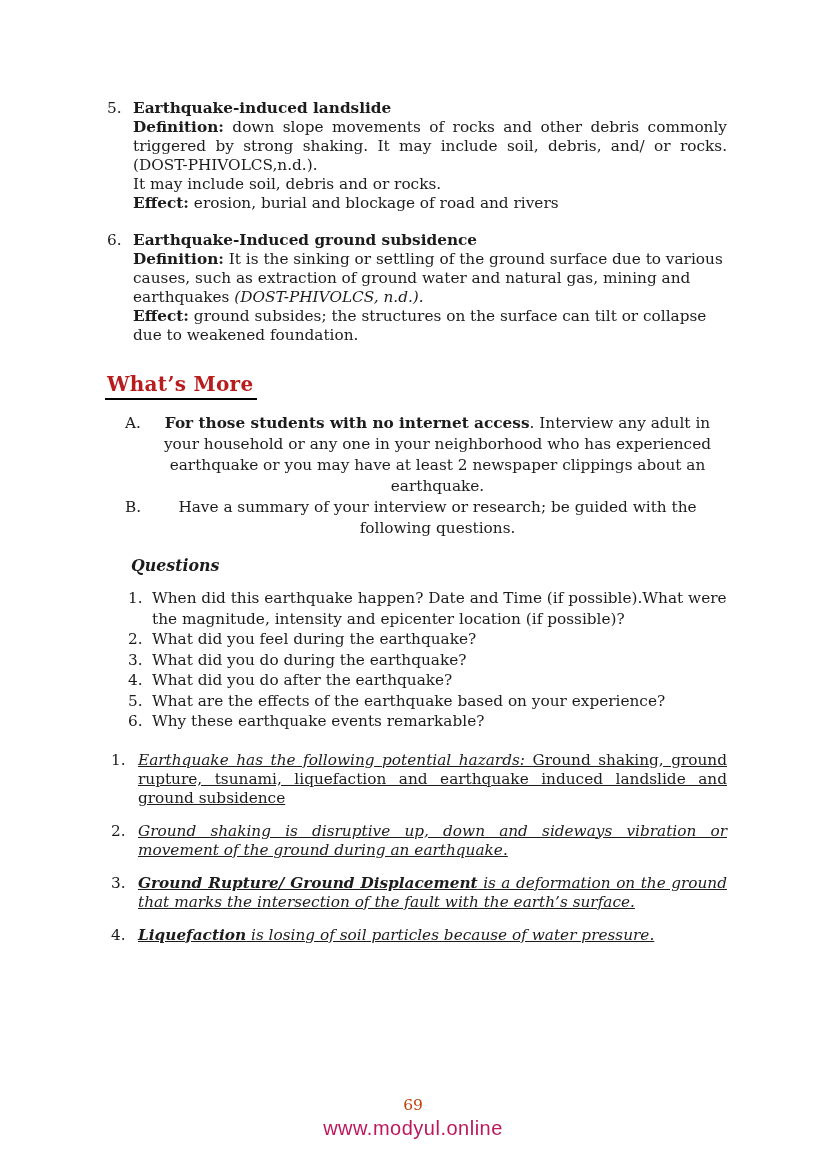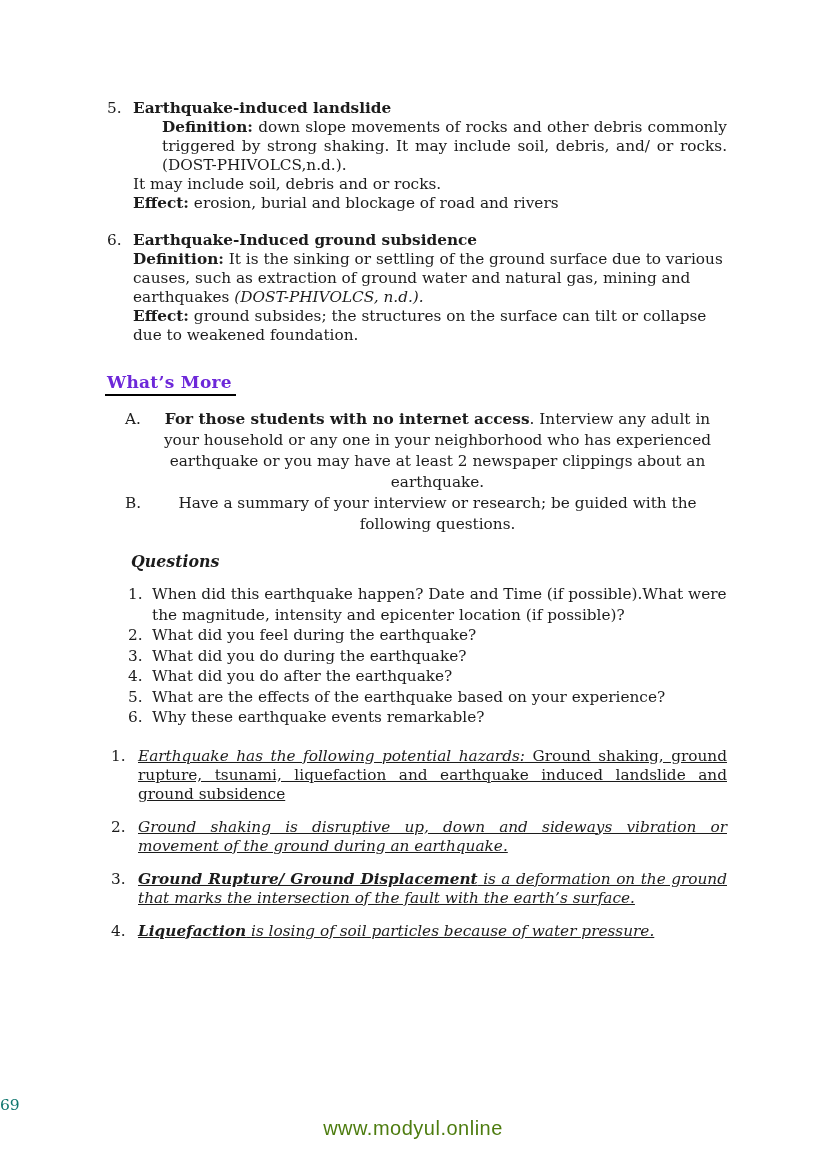--- a/index.html
+++ b/index.html
@@ -15,33 +15,33 @@
     padding: 99px 99px 0 107px;
     overflow: hidden;
     font-size: 15.3px;
   }
 
   
   .hazard-item { display: flex; line-height: 19px; }
   .hazard-item .num { width: 26px; flex: 0 0 26px; }
   .hazard-item .content { flex: 1; }
   .hazard-title { font-weight: bold; }
-  .para-just { text-align: justify; margin-left: 29px; }
+  .para-just { text-align: justify; }
   .gap-top { }
   .hazard-item + .hazard-item { margin-top: 18px; }
   b.label { font-weight: bold; }
   .cite-italic { font-style: italic; }
 
   
   .section-heading {
     margin-top: 27px;
     margin-left: -2px;
-    font-size: 17px;
+    font-size: 20px;
     font-weight: bold;
-    color: #6d28d9;
+    color: #b91c1c;
     letter-spacing: 0.3px;
   }
   .section-heading .underlined {
     display: inline-block;
     border-bottom: 2.5px solid #000;
     padding: 0 4px 2px 2px;
   }
   .task-title {
     margin-top: 23px;
     margin-left: -7px;
@@ -74,32 +74,33 @@
   .learned-item .content { flex: 1; text-align: justify; text-decoration: underline; }
   .italic { font-style: italic; }
   .bold-italic { font-weight: bold; font-style: italic; }
 
   
   .page-number {
     position: absolute;
     top: 1096px;
     left: 0;
     width: 100%;
+    text-align: center;
     font-size: 15.5px;
-    color: #0f766e;
+    color: #c2410c;
   }
   .watermark {
     position: absolute;
     top: 1117px;
     left: 0;
     width: 100%;
     text-align: center;
     font-family: "Liberation Sans", sans-serif;
     font-size: 20px;
-    color: #4d7c0f;
+    color: #be185d;
     letter-spacing: 0.5px;
   }
 </style>
 </head>
 <body>
 
 <div class="page">
 
   <div class="hazard-item">
     <span class="num">5.</span>

